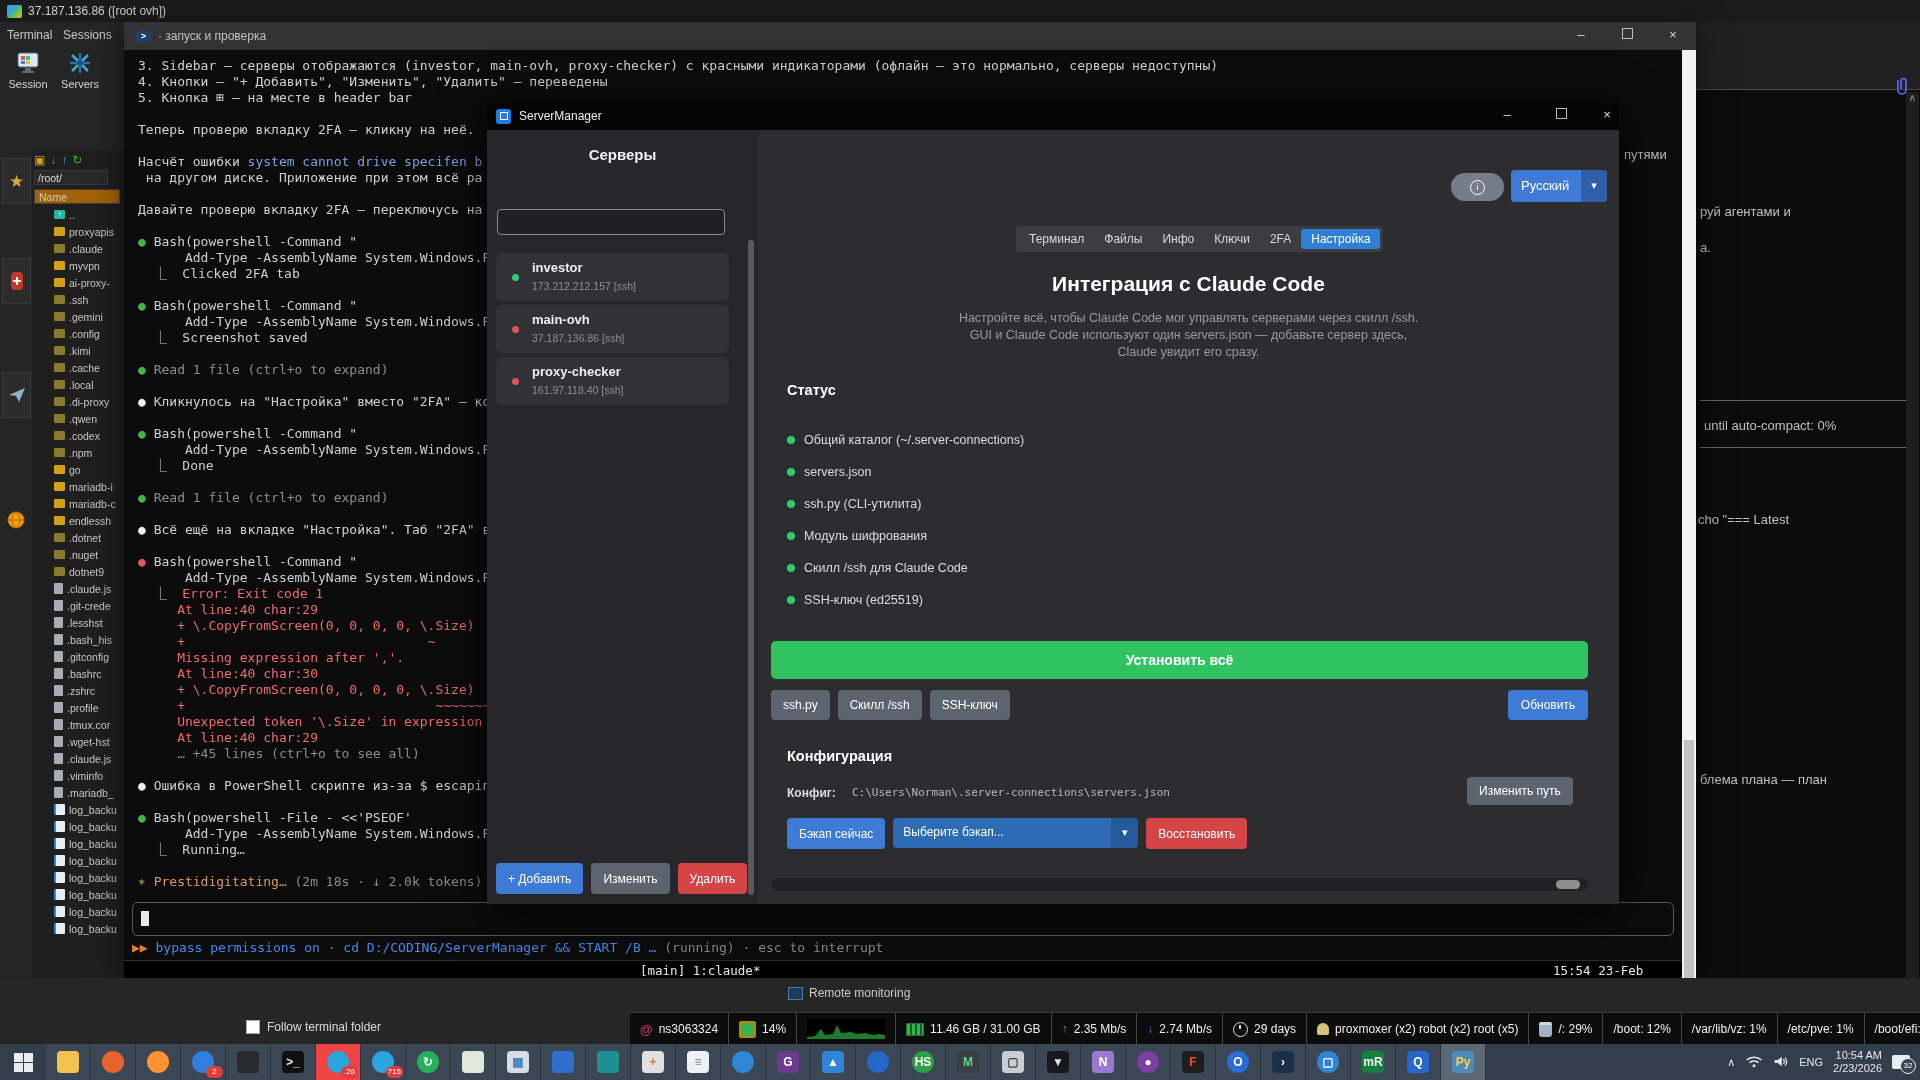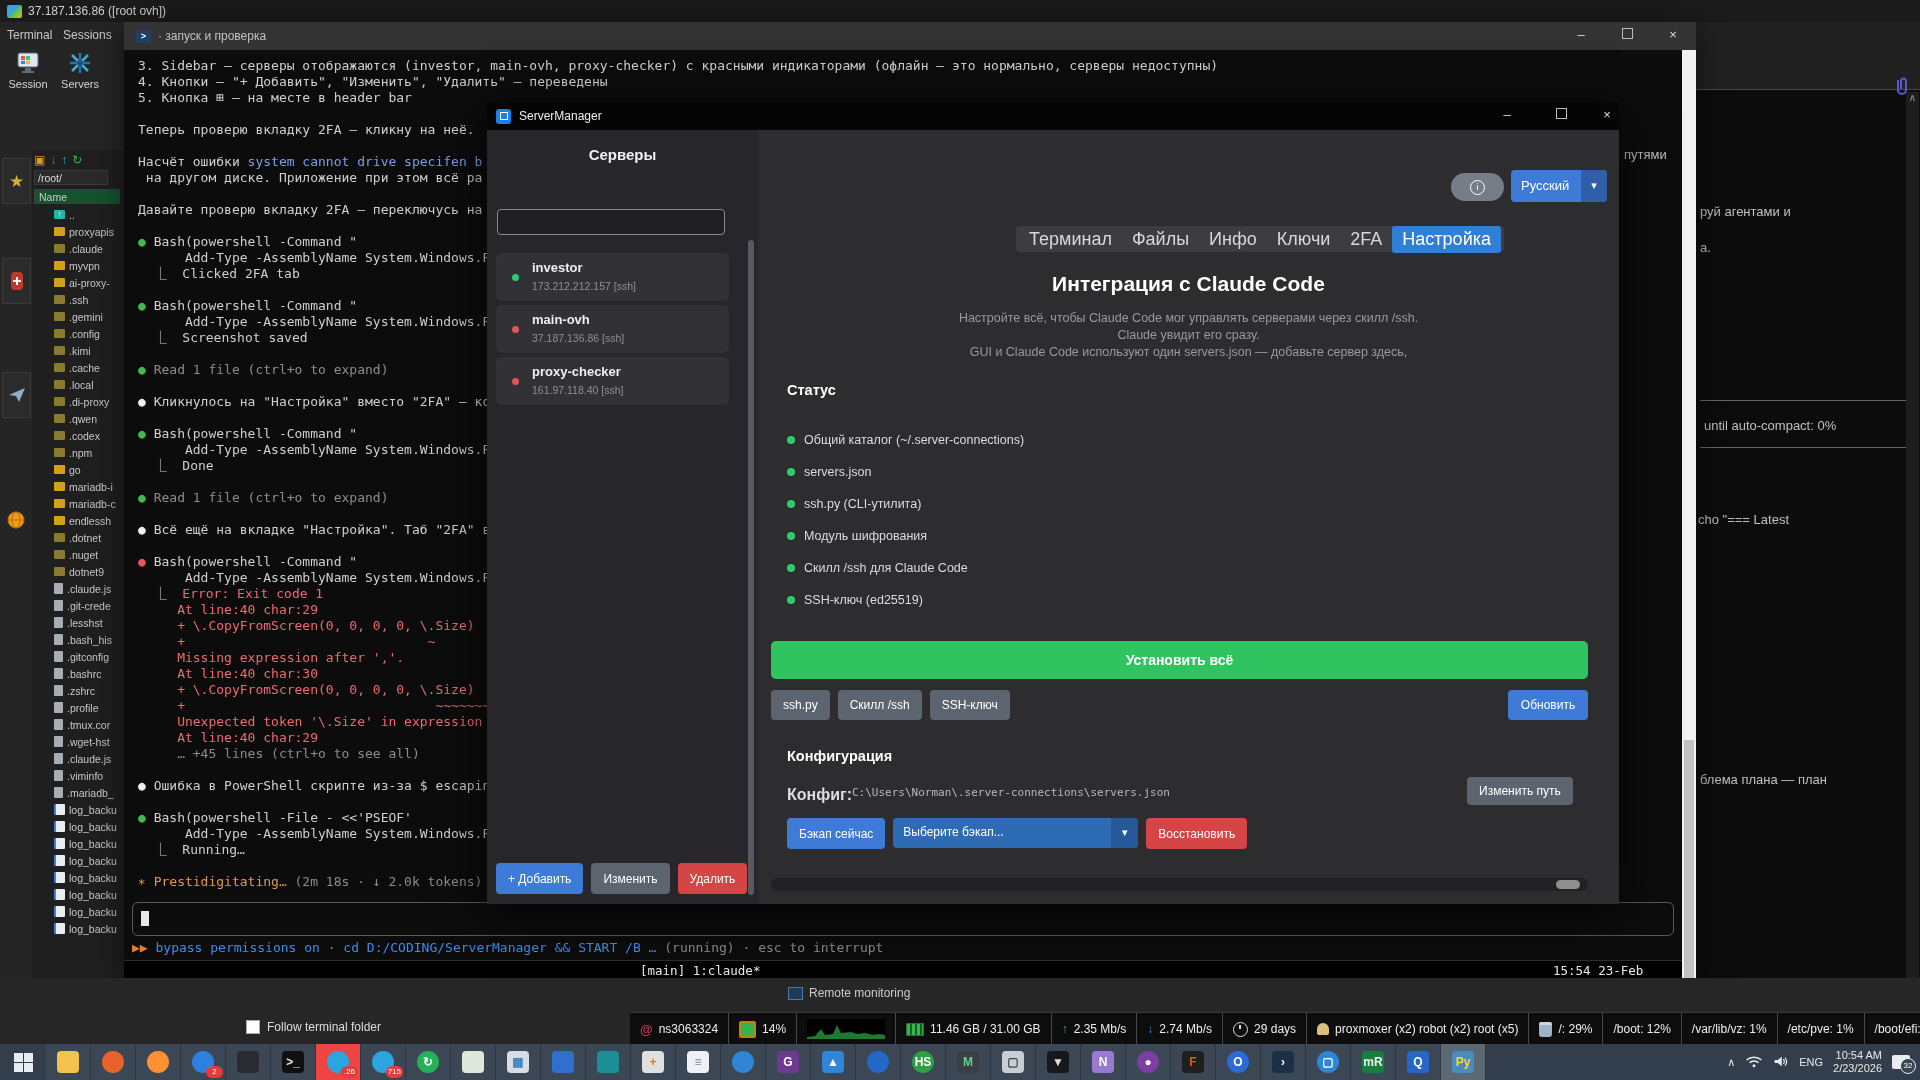--- a/index.html
+++ b/index.html
@@ -30,21 +30,21 @@
 
   
   .icon-strip{left:0;top:150px;width:32px;height:862px;background:#252525;border-right:1px solid #333;z-index:1;}
   .strip-cell{position:absolute;left:2px;width:27px;height:44px;border:1px solid #3a3a3a;background:#2b2b2b;
     display:flex;align-items:center;justify-content:center;}
   .file-panel{left:32px;top:150px;width:92px;height:862px;background:#1f1f1f;overflow:hidden;z-index:1;}
   .ftool{position:absolute;left:2px;top:2px;height:16px;display:flex;gap:5px;align-items:center;}
   .ftool span{font-size:12px;line-height:14px;}
   .fpath{position:absolute;left:2px;top:20px;width:74px;height:15px;background:#2a2a2a;border:1px solid #3a3a3a;
     color:#ddd;font-size:10.5px;line-height:14px;padding-left:3px;box-sizing:border-box;}
-  .fhead{position:absolute;left:2px;top:39px;width:86px;height:15px;background:#14532d;border:1px solid #3f3f3f;
+  .fhead{position:absolute;left:2px;top:39px;width:86px;height:15px;background:#a16207;border:1px solid #3f3f3f;
     color:#ccc;font-size:10.5px;line-height:14px;padding-left:4px;box-sizing:border-box;}
   .flist{position:absolute;left:2px;top:56px;width:90px;}
   .frow{height:17px;display:flex;align-items:center;white-space:nowrap;color:#c8c8c8;font-size:10.5px;padding-left:20px;}
   .fic{display:inline-block;width:11px;height:9px;margin-right:4px;border-radius:1px;flex:0 0 auto;}
   .fic.folder{background:#d4a017;}
   .fic.folder-dim{background:#8a7a2e;}
   .fic.file{background:#a8adb4;width:9px;height:11px;}
   .fic.file-blue{background:#e8eef5;width:9px;height:11px;border-left:2px solid #3b82e0;}
   .fic.up{background:#2ab5a5;text-align:center;color:#fff;font-size:8px;line-height:9px;width:11px;}
 
@@ -106,35 +106,35 @@
   .info-pill{position:absolute;left:693px;top:43px;width:53px;height:28px;background:#757d89;border-radius:14px;
     color:#fff;display:flex;align-items:center;justify-content:center;}
   .info-pill i{display:block;width:13px;height:13px;border:1px solid #fff;border-radius:50%;
     font-size:9px;line-height:12px;text-align:center;font-style:normal;}
   .lang{position:absolute;left:753px;top:40px;width:96px;height:32px;background:#3e7bd6;border-radius:4px;color:#fff;}
   .lang .txt{position:absolute;left:10px;top:8px;font-size:13px;}
   .lang .chev{position:absolute;right:0;top:0;width:26px;height:32px;background:#2f5fa8;border-radius:0 4px 4px 0;
     text-align:center;line-height:30px;font-size:11px;}
   .tabs{position:absolute;left:258px;top:96px;height:26px;background:#3d3d41;border-radius:4px;
     display:flex;align-items:center;padding:0 3px;}
-  .tab{color:#d8d8d8;font-size:18px;padding:3px 10px;border-radius:3px;white-space:nowrap;}
+  .tab{color:#d8d8d8;font-size:12px;padding:3px 10px;border-radius:3px;white-space:nowrap;}
   .tab.active{background:#2f7fd6;color:#fff;}
   .sm-h1{position:absolute;left:0;top:142px;width:100%;text-align:center;color:#fff;font-size:21px;font-weight:bold;}
   .sm-sub{position:absolute;left:0;top:180px;width:100%;text-align:center;color:#9a9a9a;font-size:12.5px;line-height:17px;}
   .sm-status-h{position:absolute;left:29px;top:252px;color:#fff;font-size:14.5px;font-weight:bold;}
   .status-items{position:absolute;left:29px;top:294px;}
   .sitem{height:32px;display:flex;align-items:center;color:#dcdcdc;font-size:12.5px;}
   .sitem .dot{width:8px;height:8px;border-radius:50%;background:#2ecc71;margin-right:9px;}
   .install{position:absolute;left:13px;top:511px;width:817px;height:38px;background:#2fc460;border:none;
     border-radius:5px;color:#fff;font-size:14px;font-weight:bold;}
   .toolrow{position:absolute;left:13px;top:560px;display:flex;gap:8px;}
   .toolrow .btn{height:30px;}
   .refresh{position:absolute;left:750px;top:560px;width:80px;height:30px;}
   .sm-conf-h{position:absolute;left:29px;top:618px;color:#fff;font-size:14.5px;font-weight:bold;}
-  .conf-label{position:absolute;left:29px;top:656px;color:#ddd;font-size:16px;font-weight:bold;}
+  .conf-label{position:absolute;left:29px;top:656px;color:#ddd;font-size:12px;font-weight:bold;}
   .conf-path{position:absolute;left:94px;top:656px;color:#b8b8b8;font-size:11px;font-family:"DejaVu Sans Mono",monospace;}
   .changepath{position:absolute;left:709px;top:647px;height:28px;}
   .backrow{position:absolute;left:29px;top:688px;display:flex;gap:8px;height:30px;}
   .bselect{position:relative;width:245px;height:30px;background:#2d6cb5;border-radius:4px;color:#fff;}
   .bselect .txt{position:absolute;left:10px;top:7px;font-size:12px;}
   .bselect .chev{position:absolute;right:0;top:0;width:27px;height:30px;background:#245a99;border-radius:0 4px 4px 0;
     text-align:center;line-height:28px;font-size:11px;}
   .hscroll{position:absolute;left:13px;top:748px;width:817px;height:13px;background:#222226;border-radius:7px;}
   .hthumb{position:absolute;right:8px;top:2px;width:24px;height:9px;background:#8f8f8f;border-radius:5px;}
 
@@ -574,22 +574,22 @@
           <span class="tab">Терминал</span>
           <span class="tab">Файлы</span>
           <span class="tab">Инфо</span>
           <span class="tab">Ключи</span>
           <span class="tab">2FA</span>
           <span class="tab active">Настройка</span>
         </div>
       <div class="sm-h1">Интеграция с Claude Code</div>
       <div class="sm-sub" id="sm-subtitle">
           <div>Настройте всё, чтобы Claude Code мог управлять серверами через скилл /ssh.</div>
+          <div>GUI и Claude Code используют один servers.json — добавьте сервер здесь,</div>
           <div>Claude увидит его сразу.</div>
-          <div>GUI и Claude Code используют один servers.json — добавьте сервер здесь,</div>
         </div>
       <div class="sm-status-h">Статус</div>
       <div class="status-items" id="status-items">
           <div class="sitem">
             <span class="dot"></span>
             <span>Общий каталог (~/.server-connections)</span>
           </div>
           <div class="sitem">
             <span class="dot"></span>
             <span>servers.json</span>

